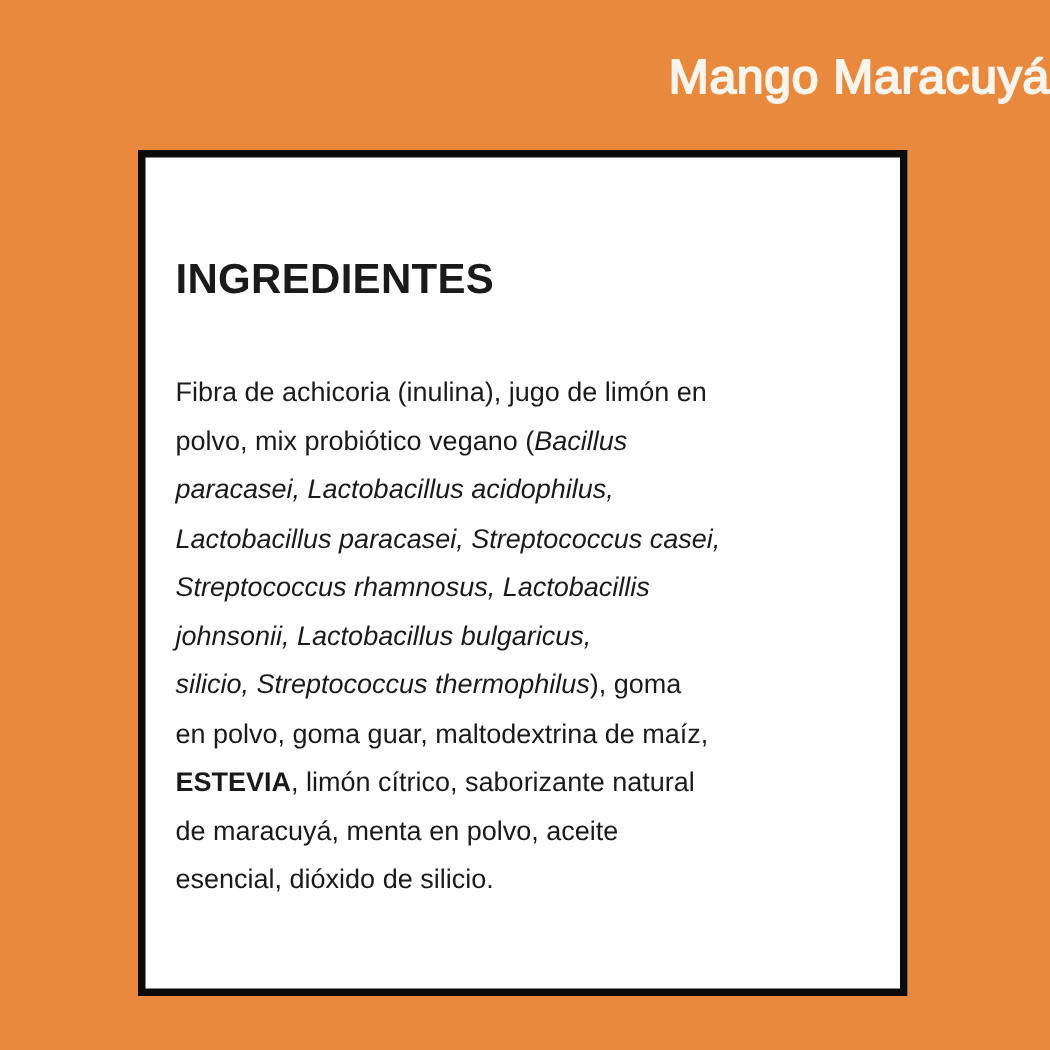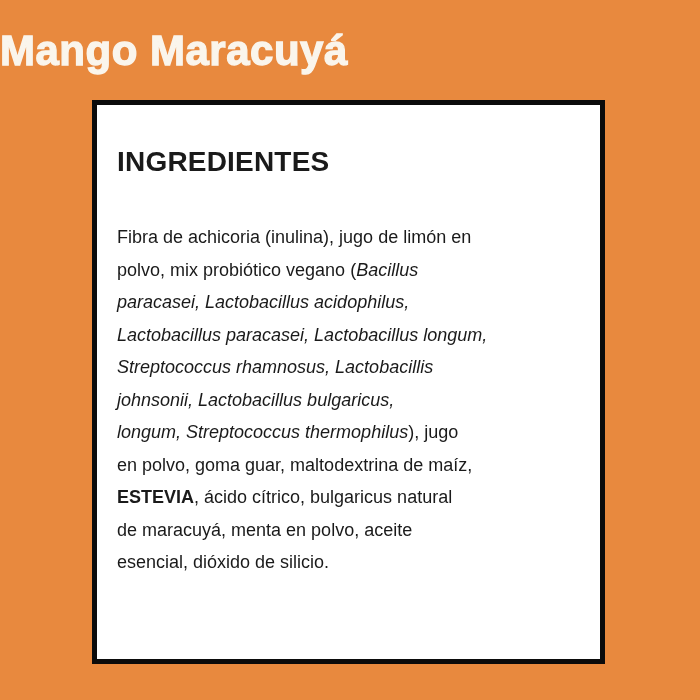--- a/index.html
+++ b/index.html
@@ -12,37 +12,37 @@
   * { margin: 0; padding: 0; box-sizing: border-box; }
   html, body { width: 700px; height: 700px; }
   body {
     position: relative;
     background: var(--background);
     font-family: "Liberation Sans", sans-serif;
     overflow: hidden;
   }
   .flavor-title {
     margin-top: 28px;
-    text-align: left;
-    font-size: 42px;
-    font-weight: 700;
+    text-align: right;
+    font-size: 32px;
+    font-weight: 400;
     letter-spacing: 0.5px;
     line-height: 46px;
     color: var(--title-text);
     -webkit-text-stroke: 1.3px var(--title-text);
   }
   .panel {
     position: absolute;
     left: 92px;
     top: 100px;
     width: 513px;
     height: 564px;
     background: var(--panel-bg);
     border: 5px solid var(--panel-border);
-    padding: 40px 18px 0 20px;
+    padding: 64px 18px 0 20px;
   }
   .panel h2 {
     font-size: 28px;
     font-weight: 700;
     line-height: 34px;
     letter-spacing: 0.2px;
     color: var(--body-text);
   }
   .ingredients-text {
     margin-top: 42px;
@@ -58,22 +58,22 @@
 <body>
 
 <h1 class="flavor-title">Mango Maracuyá</h1>
 
 <section class="panel">
   <h2>INGREDIENTES</h2>
   <div class="ingredients-text">
       <div class="line"><span class="regular">Fibra de achicoria (inulina), jugo de limón en</span></div>
       <div class="line"><span class="regular">polvo, mix probiótico vegano (</span><span class="italic">Bacillus</span></div>
       <div class="line"><span class="italic">paracasei, Lactobacillus acidophilus,</span></div>
-      <div class="line"><span class="italic">Lactobacillus paracasei, Lactobacillus longum,</span></div>
+      <div class="line"><span class="italic">Lactobacillus paracasei, Streptococcus casei,</span></div>
       <div class="line"><span class="italic">Streptococcus rhamnosus, Lactobacillis</span></div>
       <div class="line"><span class="italic">johnsonii, Lactobacillus bulgaricus,</span></div>
-      <div class="line"><span class="italic">longum, Streptococcus thermophilus</span><span class="regular">), jugo</span></div>
+      <div class="line"><span class="italic">silicio, Streptococcus thermophilus</span><span class="regular">), goma</span></div>
       <div class="line"><span class="regular">en polvo, goma guar, maltodextrina de maíz,</span></div>
-      <div class="line"><span class="bold">ESTEVIA</span><span class="regular">, ácido cítrico, bulgaricus natural</span></div>
+      <div class="line"><span class="bold">ESTEVIA</span><span class="regular">, limón cítrico, saborizante natural</span></div>
       <div class="line"><span class="regular">de maracuyá, menta en polvo, aceite</span></div>
       <div class="line"><span class="regular">esencial, dióxido de silicio.</span></div>
     </div>
 </section>
 
 </body></html>

